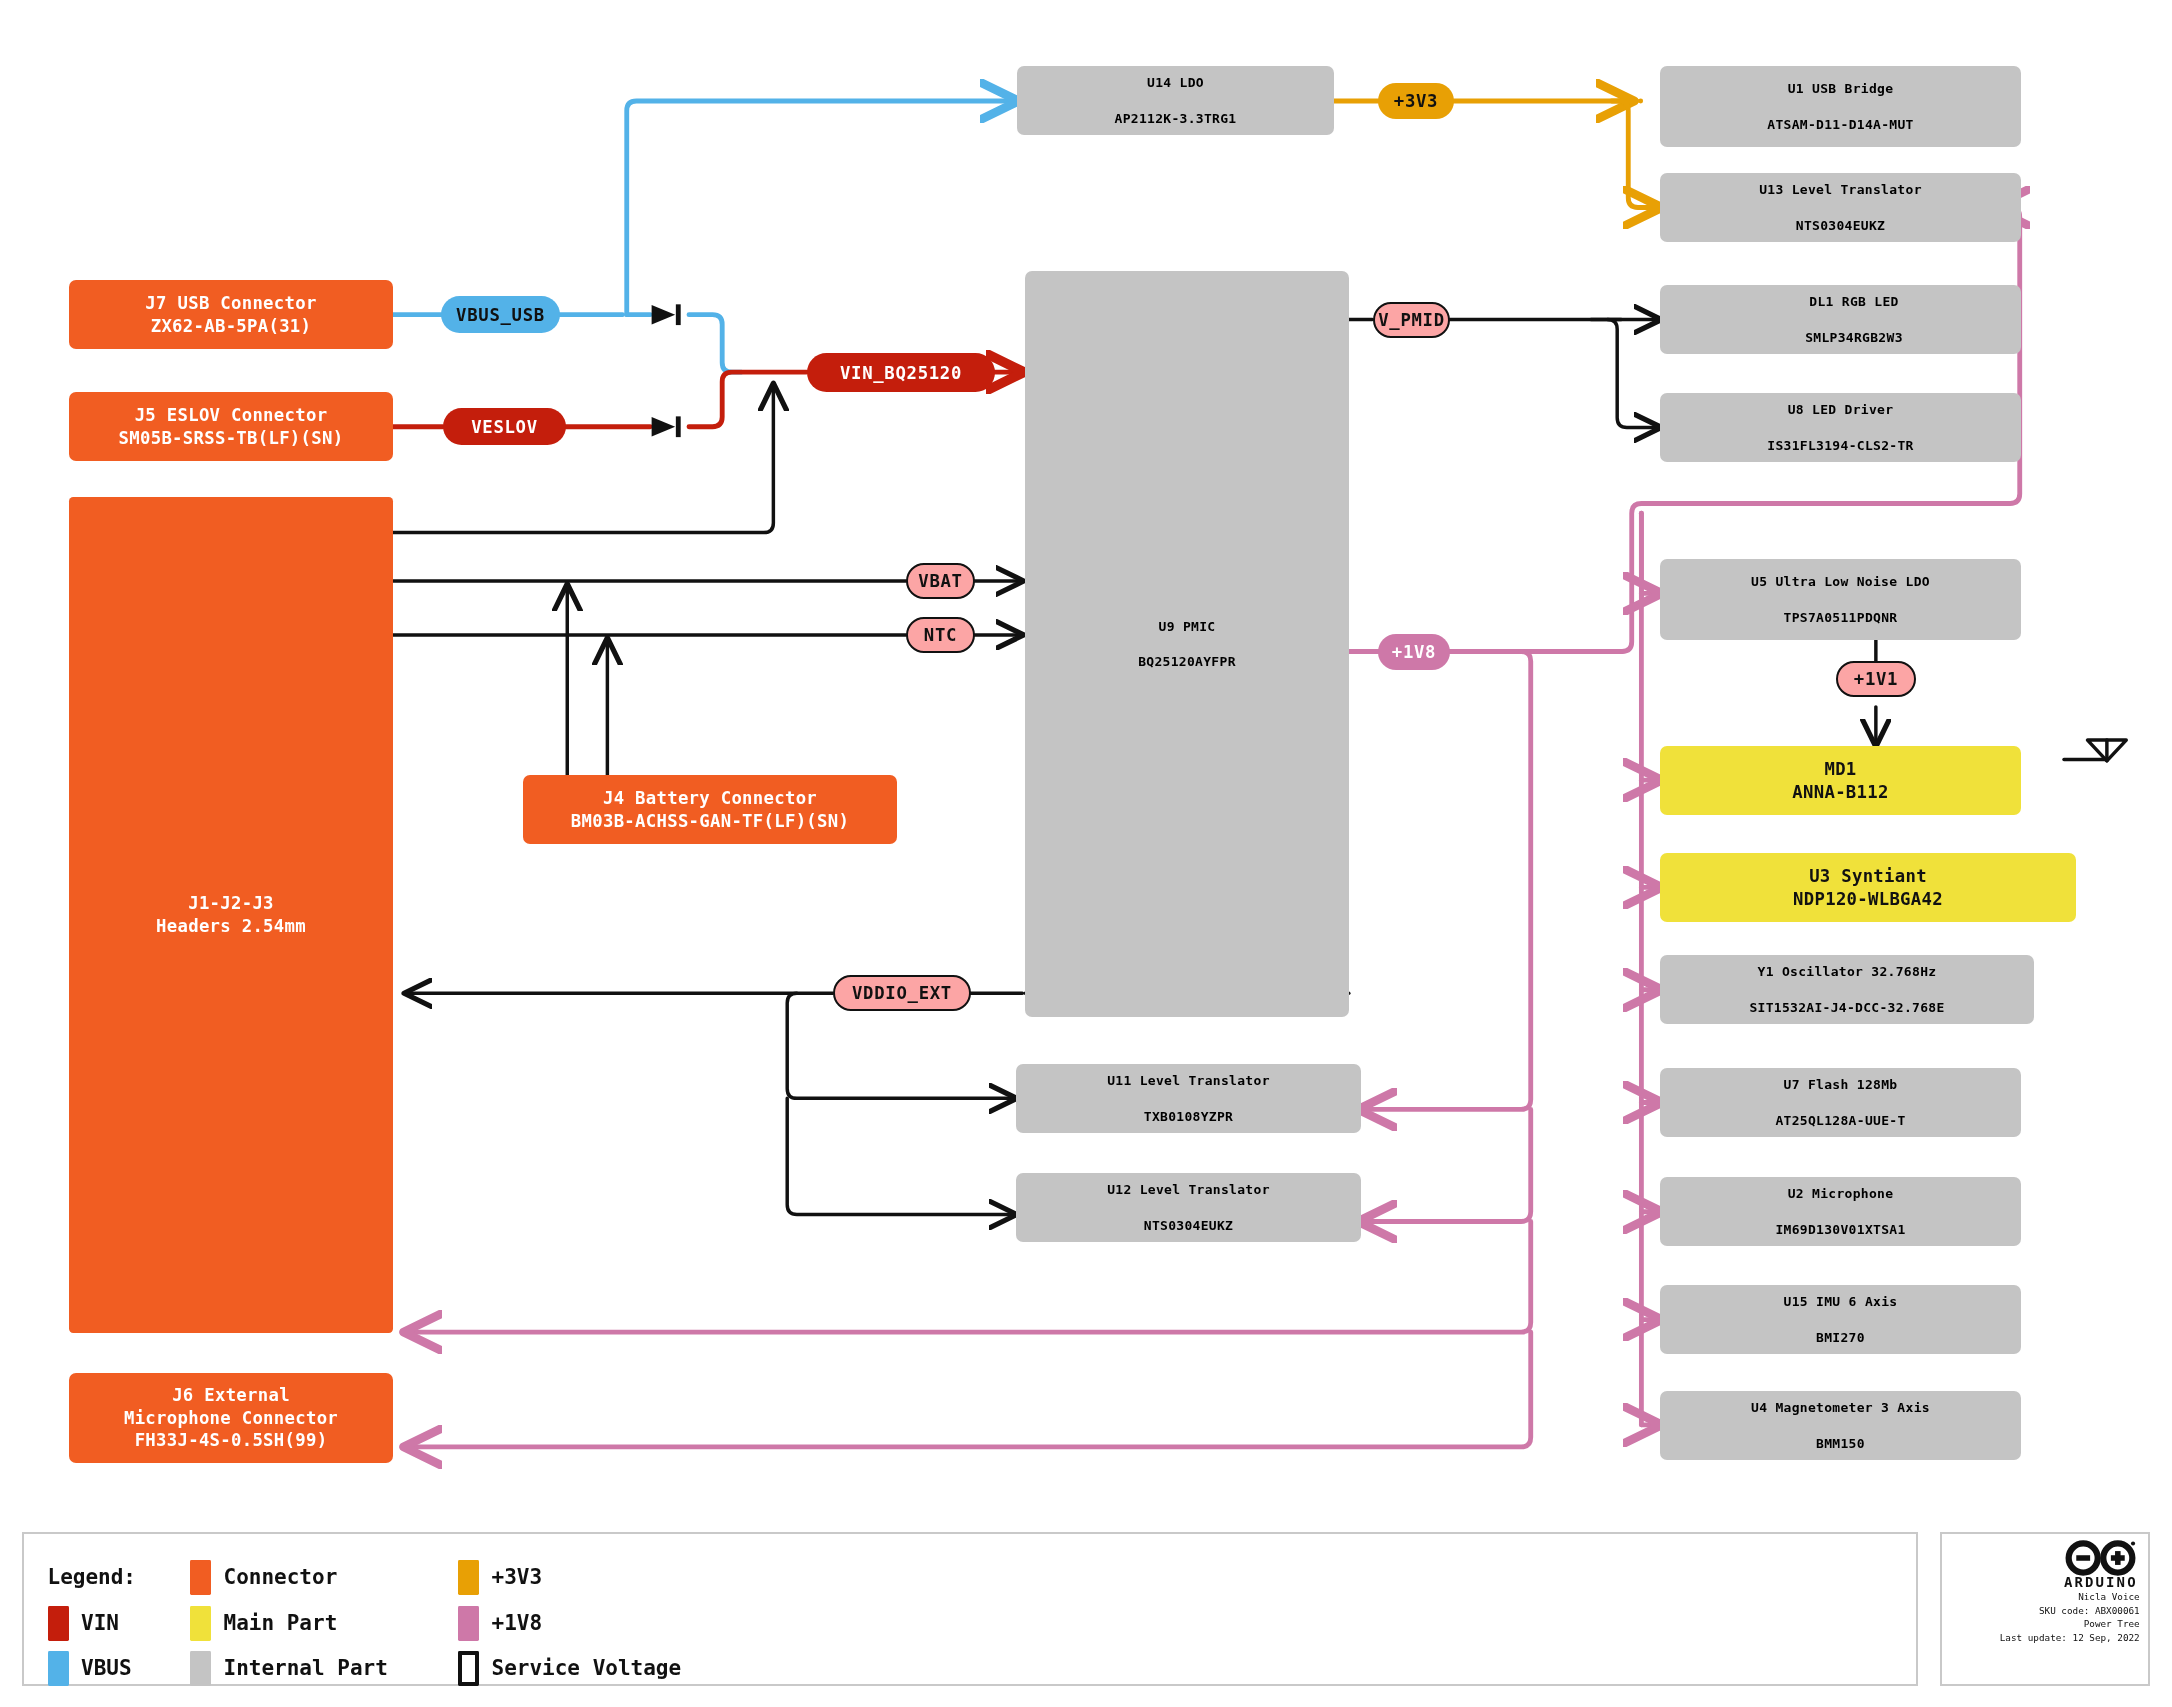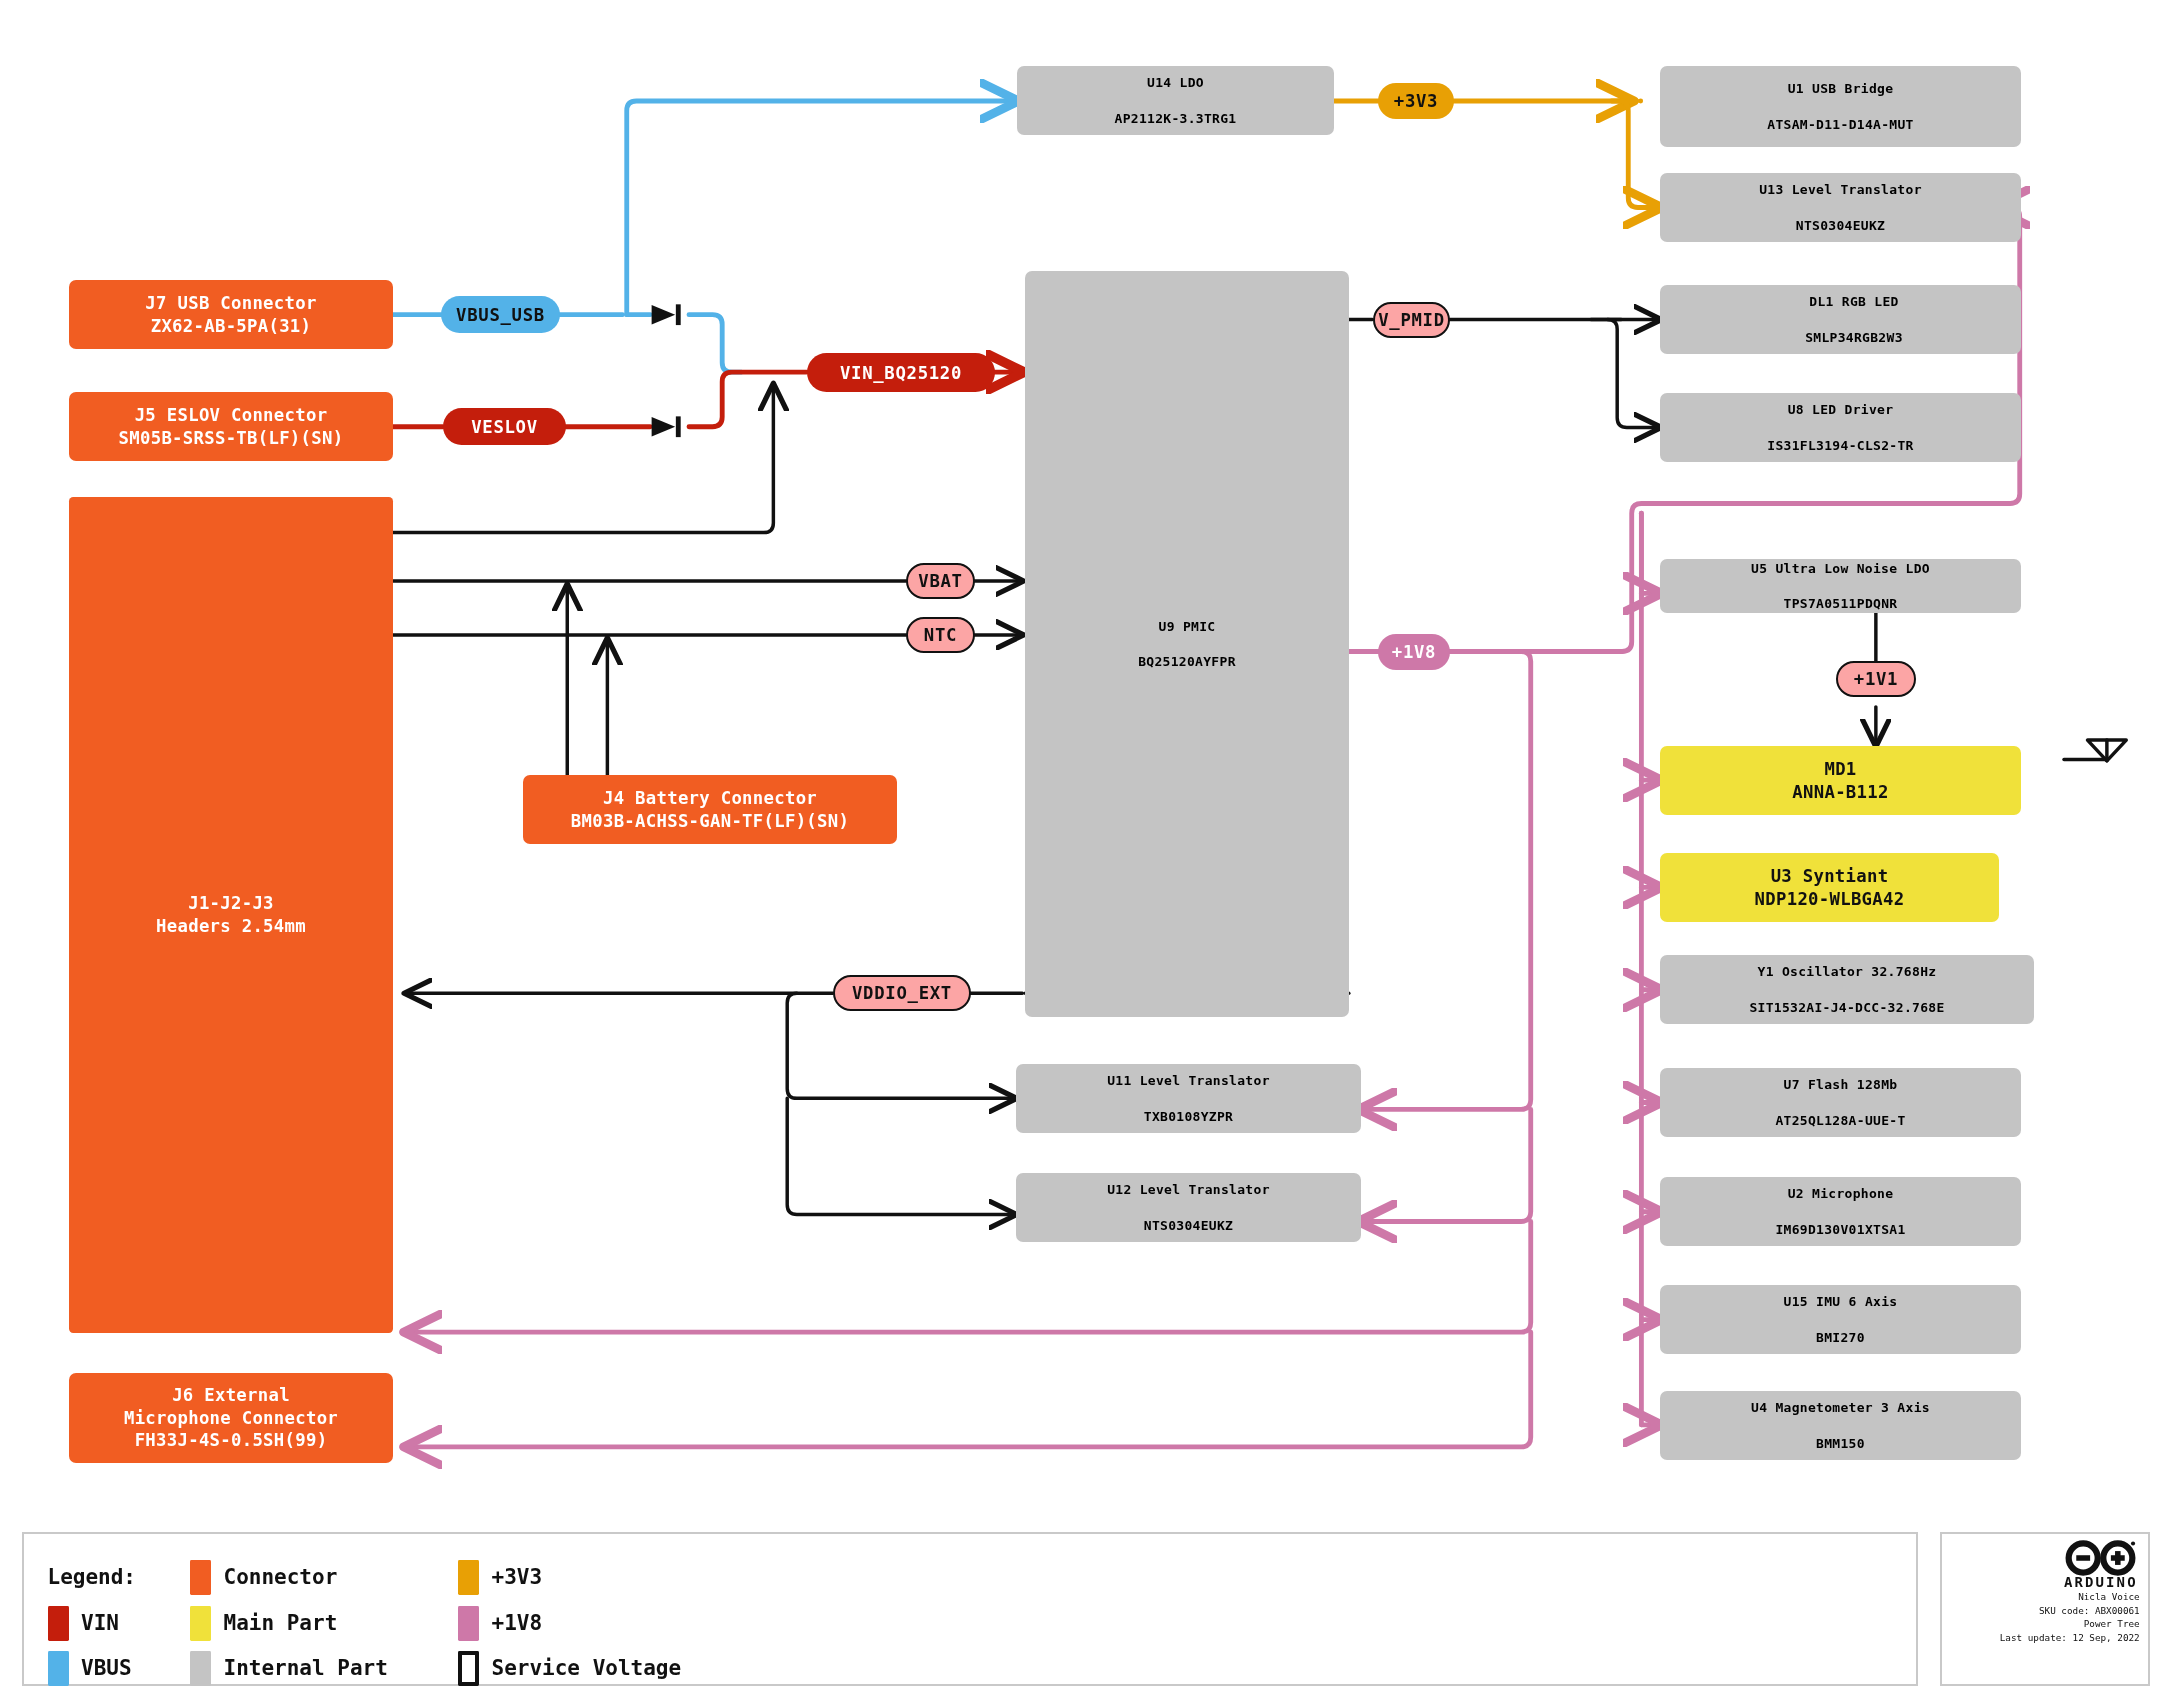--- a/index.html
+++ b/index.html
@@ -179,31 +179,31 @@
   <div class="blk internal" style="left:1660px;top:285px;width:361px;height:69px;padding-left:27px;">
     <span class="l1">DL1 RGB LED</span>
     <span class="l2">SMLP34RGB2W3</span>
   </div>
 
   <div class="blk internal" style="left:1660px;top:393px;width:361px;height:69px;">
     <span class="l1">U8 LED Driver</span>
     <span class="l2">IS31FL3194-CLS2-TR</span>
   </div>
 
-  <div class="blk internal" style="left:1660px;top:559px;width:361px;height:54px;">
+  <div class="blk internal" style="left:1660px;top:559px;width:361px;height:81px;">
     <span class="l1">U5 Ultra Low Noise LDO</span>
     <span class="l2">TPS7A0511PDQNR</span>
   </div>
 
   <div class="blk mainpart" style="left:1660px;top:746px;width:361px;height:69px;">
     <span class="l1">MD1</span>
     <span class="l2">ANNA-B112</span>
   </div>
 
-  <div class="blk mainpart" style="left:1660px;top:853px;width:339px;height:69px;">
+  <div class="blk mainpart" style="left:1660px;top:853px;width:416px;height:69px;">
     <span class="l1">U3 Syntiant</span>
     <span class="l2">NDP120-WLBGA42</span>
   </div>
 
   <div class="blk internal" style="left:1660px;top:955px;width:374px;height:69px;">
     <span class="l1">Y1 Oscillator 32.768Hz</span>
     <span class="l2">SIT1532AI-J4-DCC-32.768E</span>
   </div>
 
   <div class="blk internal" style="left:1660px;top:1068px;width:361px;height:69px;">

